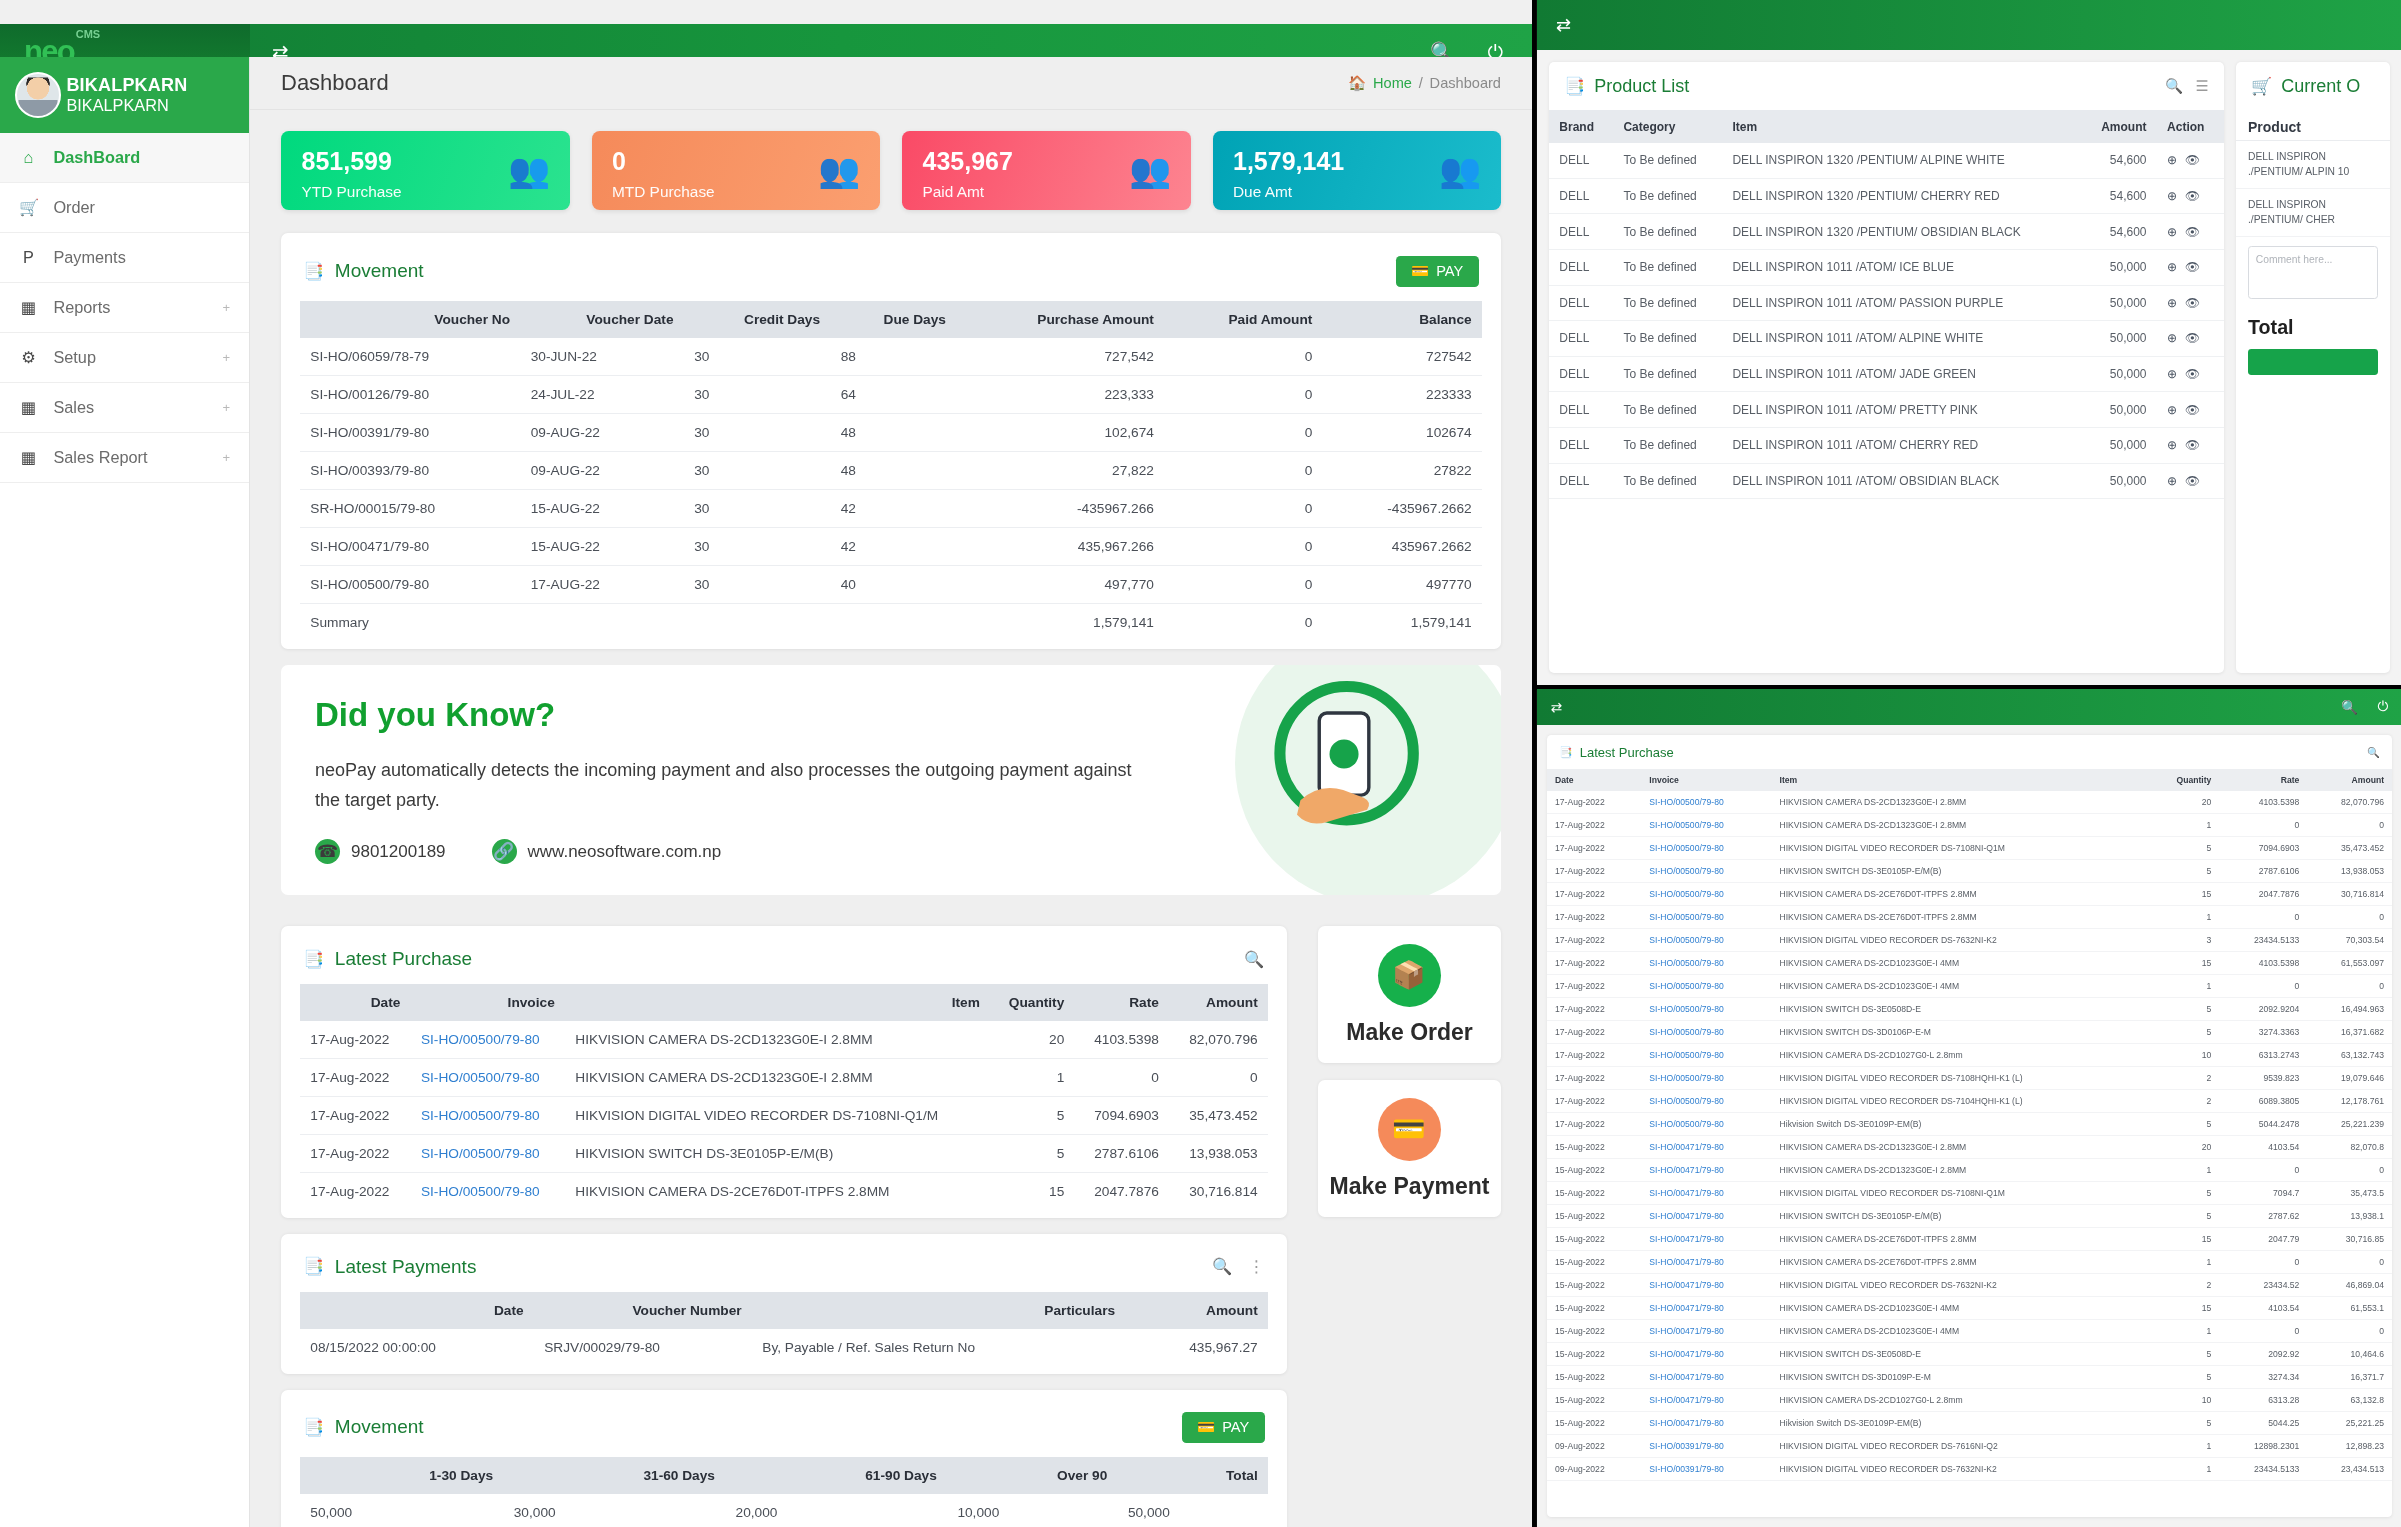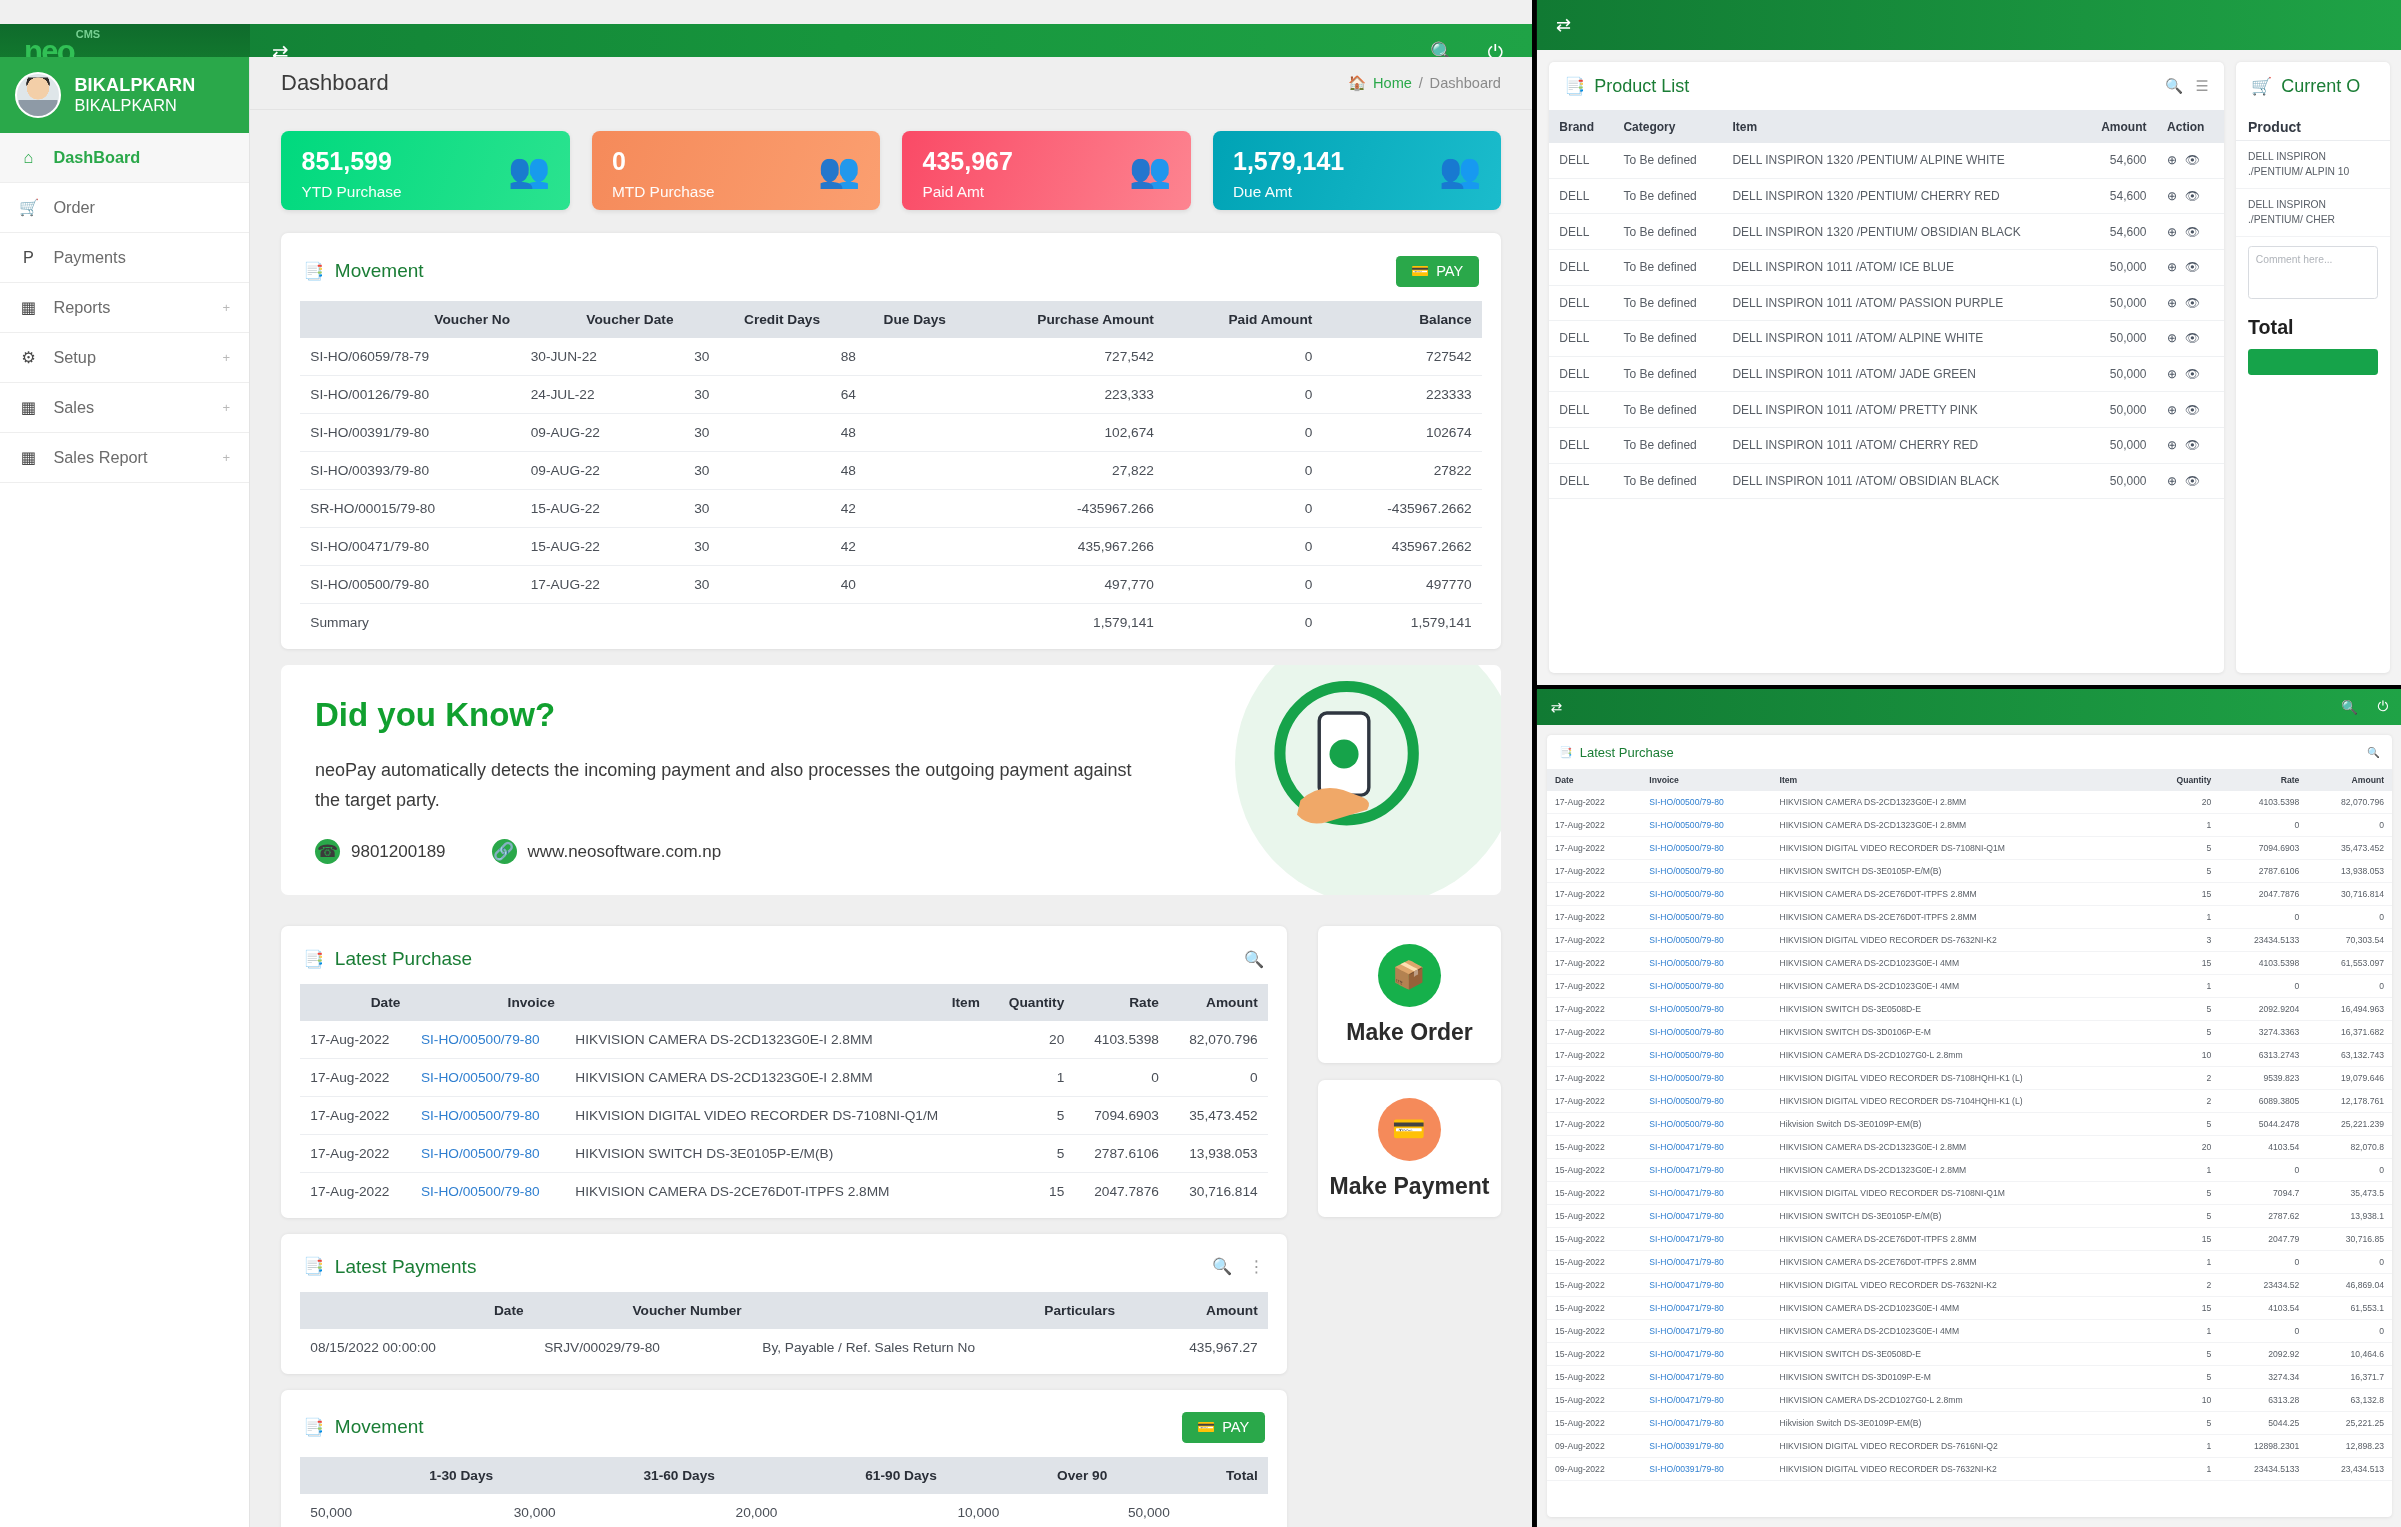--- a/index.html
+++ b/index.html
@@ -12,21 +12,21 @@
             background:linear-gradient(90deg,#117a33 0%,#17963d 55%,#1fa346 100%); display:flex; align-items:center;margin-top:24px; }
   .topbar-logo { width:250px; height:57px; background:linear-gradient(180deg,#0f6b2c,#14802f);
                  display:flex; align-items:center; padding-left:24px; }
   .logo-text { color:#34c759; font-size:31px; font-weight:700; letter-spacing:-1.7px; opacity:.92; position:relative; }
   .logo-text sup { font-size:11px; letter-spacing:0; color:#7fd89a; position:relative; top:-12px; left:1.7px;}
   .logo-sub { display:block; font-size:6.8px; color:#2e8b4e; letter-spacing:0.9px; margin-top:-5.1px; opacity:.55;}
   .topbar-icons { margin-left:22px; color:#fff; font-size:19.7px; }
   .topbar-right { margin-left:auto; display:flex; align-items:center; gap:33px; padding-right:29px; color:#fff; font-size:19.7px; }
 
   .sidebar { position:absolute; left:0; top:57px; width:250px; bottom:0; background:#fff; border-right:0.9px solid #e3e3e3; }
-  .sb-user { background:#2aa84a; height:76px; display:flex; align-items:center; padding:0 15.4px; gap:13px; }
+  .sb-user { background:#2aa84a; height:76px; display:flex; align-items:center; padding:0 15.4px; gap:5px; }
   .avatar { width:46px; height:46px; border-radius:50%; border:2.6px solid #fff; overflow:hidden; background:#dfe6e9; position:relative; flex:none;}
   .avatar .face { position:absolute; left:50%; top:54%; transform:translate(-50%,-50%); width:39px; height:39px;
                   background:radial-gradient(circle at 50% 28%, #f3cfa8 0 32%, transparent 33%),
                              radial-gradient(circle at 50% 16%, #2d2a28 0 30%, transparent 31%),
                              linear-gradient(180deg,transparent 58%, #8e9aa6 58%); }
   .sb-user-name { color:#fff; font-size:18px; font-weight:700; line-height:1.15; letter-spacing:0.2px; }
   .sb-user-sub  { color:#fff; font-size:16.3px; font-weight:400; line-height:1.2; }
   .sb-item { display:flex; align-items:center; height:50px; padding:0 19px; gap:15.4px;
              border-bottom:0.9px solid #eeeeee; font-size:16.3px; color:#6b6b6b; background:#fff; cursor:pointer;}
   .sb-item.active { background:#f7f7f7; color:#2aa84a; font-weight:700; }

